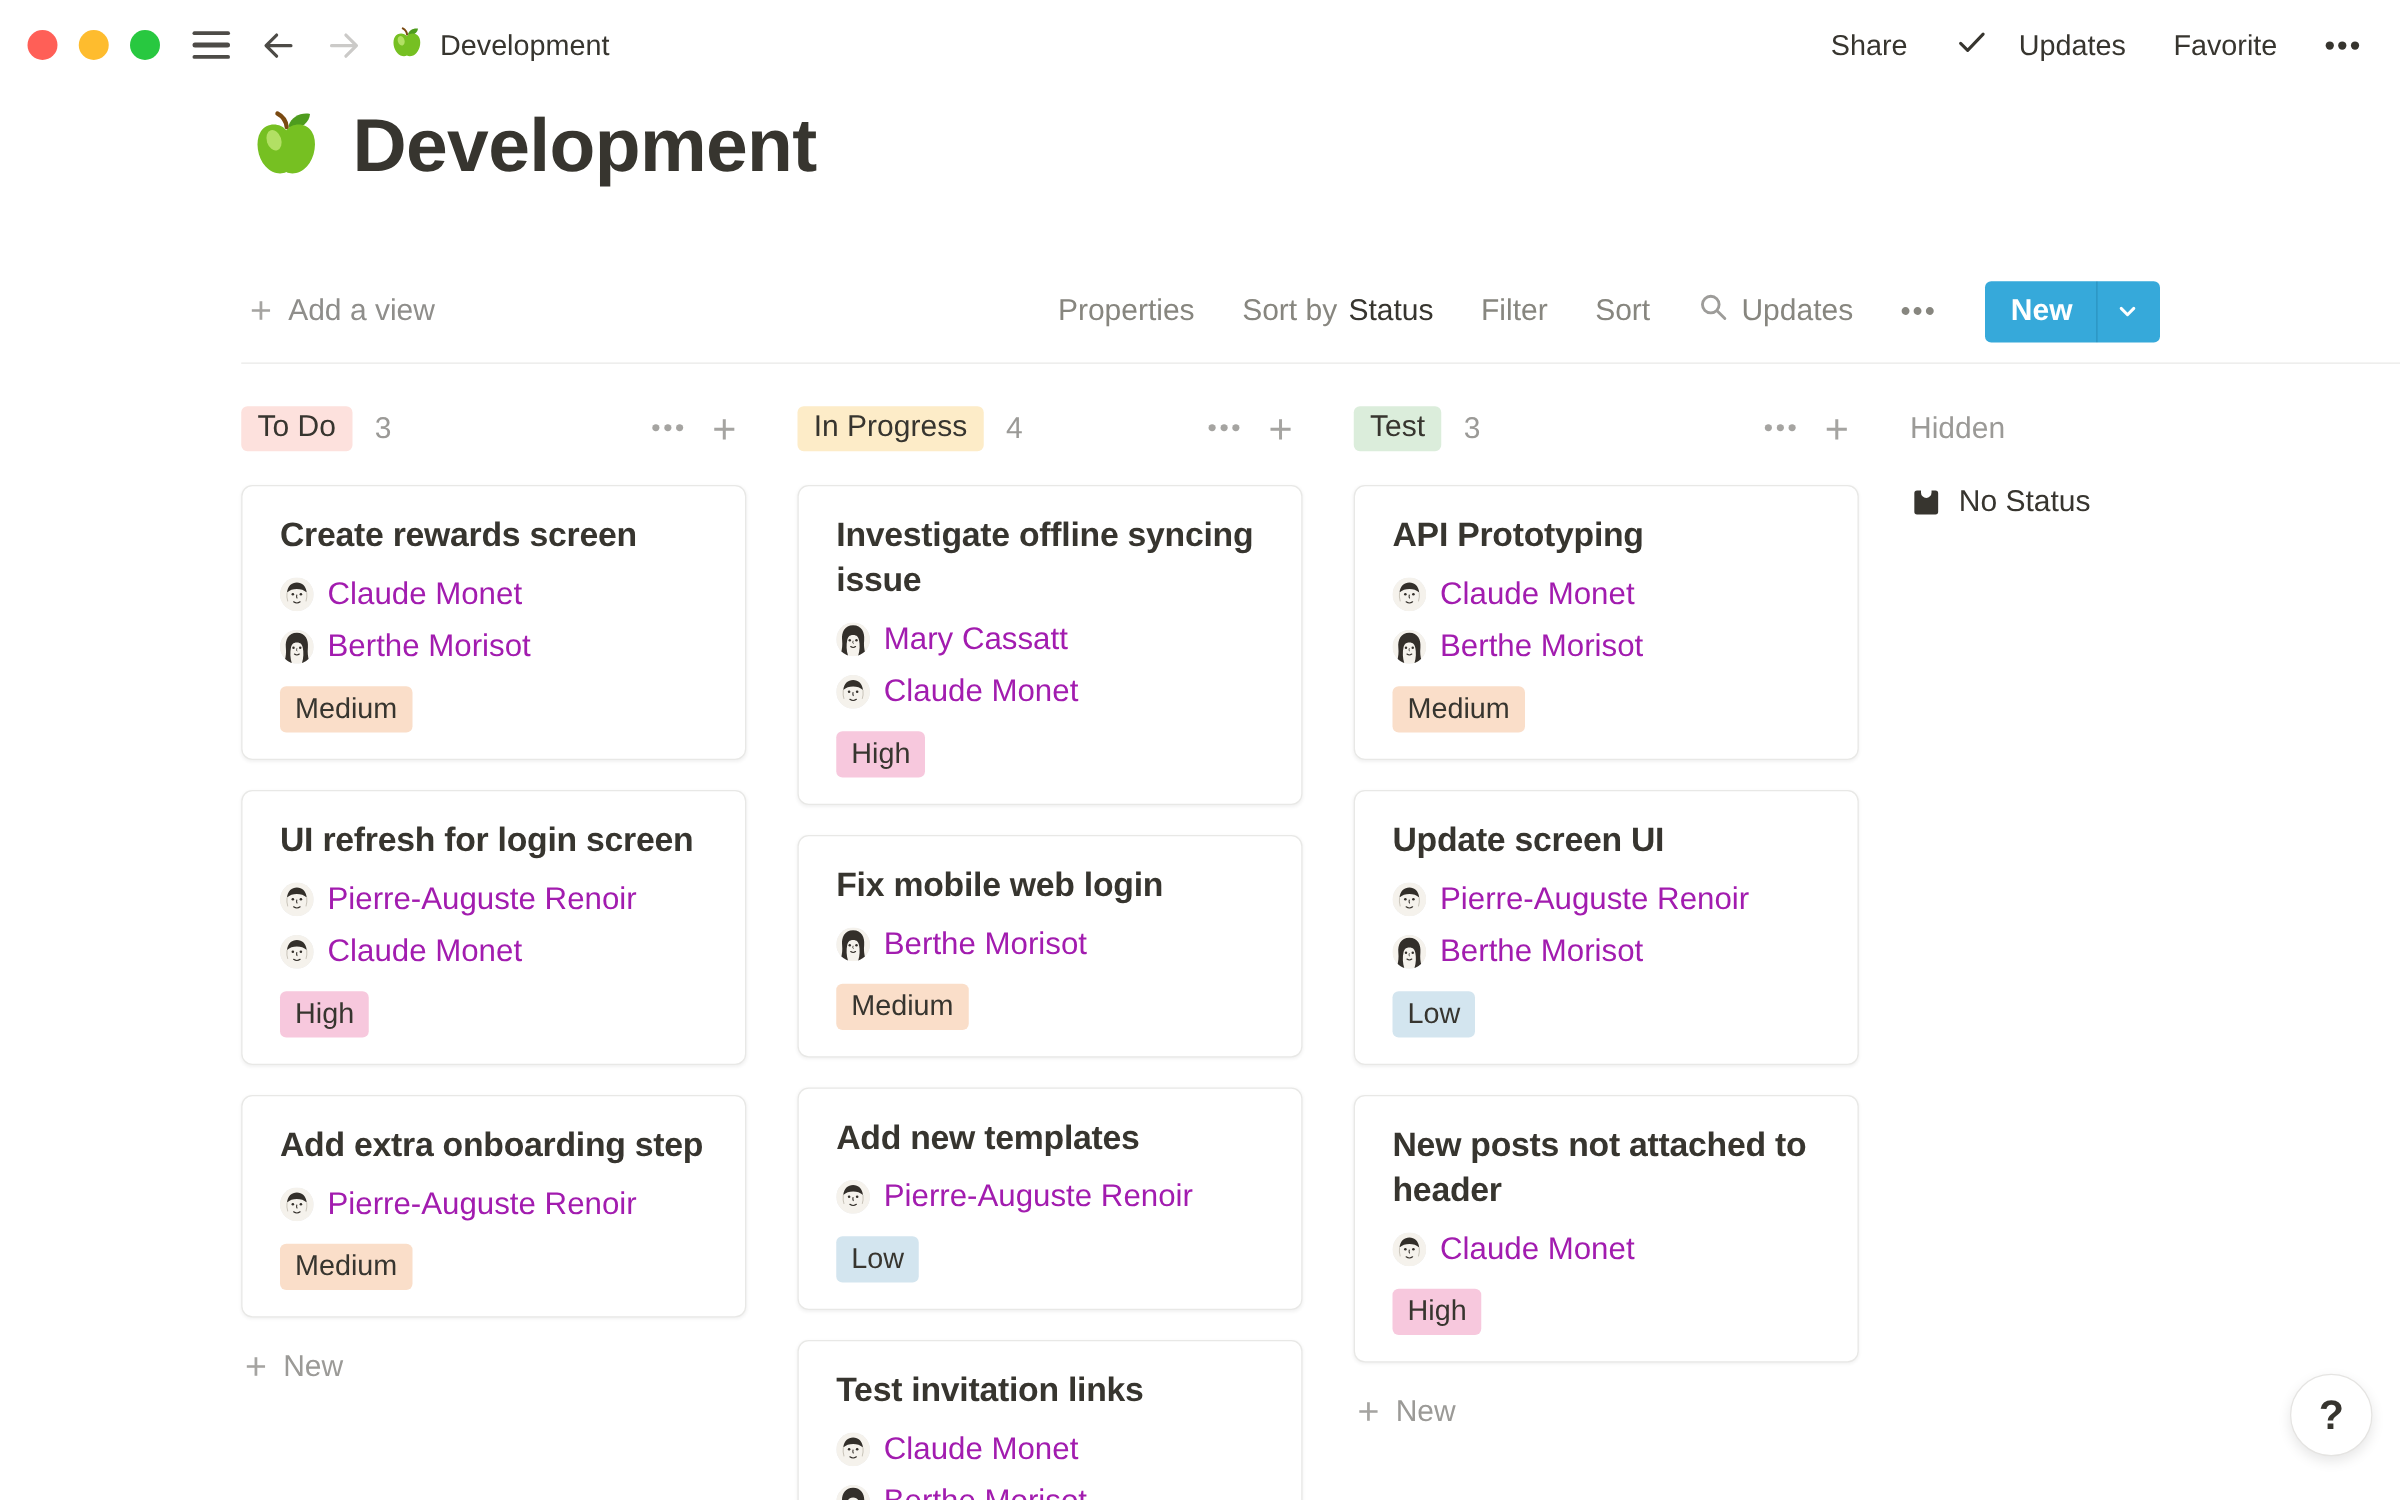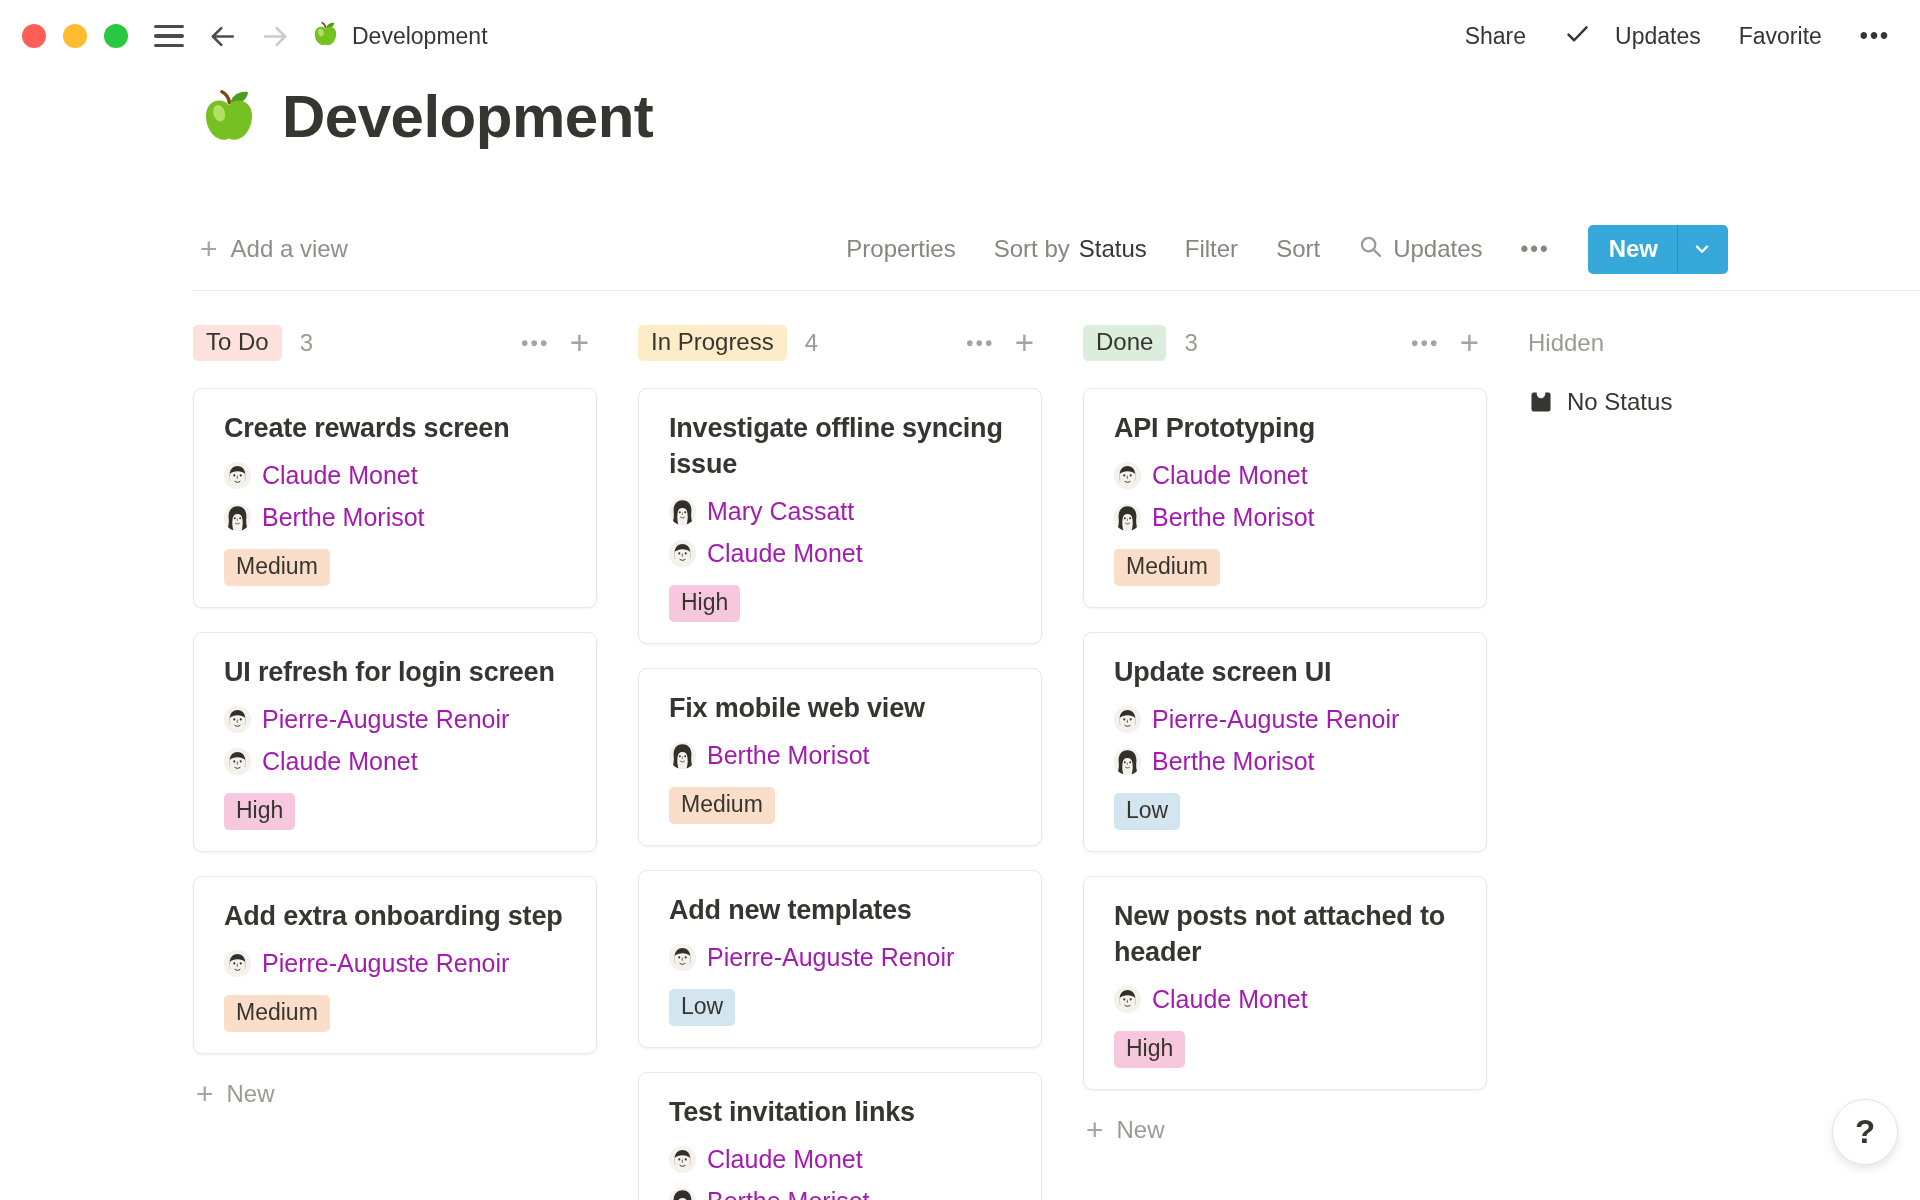--- a/index.html
+++ b/index.html
@@ -301,21 +301,21 @@
     <circle cx="9.9" cy="12.9" r="1" fill="#332F2A"></circle>
                 <circle cx="16.1" cy="12.9" r="1" fill="#332F2A"></circle>
     <path d="M13 13.2 C12.6 14.8 12.4 15.6 13.4 16" stroke="#332F2A" stroke-width="0.8" fill="none"></path>
     <path d="M10.5 18.7 C12.1 19.9 13.9 19.9 15.5 18.7" stroke="#332F2A" stroke-width="0.9" fill="none" stroke-linecap="round"></path>
     <path d="M5.4 11.6 C5.1 14.2 5.3 16.4 6 18.4 M20.6 11.6 C20.9 14.2 20.7 16.4 20 18.4" stroke="#C9C4BA" stroke-width="0.8" fill="none"></path>
   </svg>
             </span>
             <span>Claude Monet</span>
           </span>
         </div><span class="tag" style="background: rgb(247, 200, 221);">High</span></div>
-      <div class="card"><div class="card-title">Fix mobile web view</div><div class="assignees">
+      <div class="card"><div class="card-title">Fix mobile web login</div><div class="assignees">
           <span class="assignee">
             <span class="avatar">
               <svg viewBox="0 0 26 26">
     <circle cx="13" cy="13" r="13" fill="#F5F2EC"></circle>
     <path d="M13 2.2 C6.4 2.2 3.9 7.8 4.5 13.4 C4.9 17.4 4.5 20.6 3.6 23.4 L9.2 26 C7.7 21.2 7.8 17 8.4 13.8 C8.9 11.2 10 9.6 13 9.6 C16 9.6 17.1 11.2 17.6 13.8 C18.2 17 18.3 21.2 16.8 26 L22.4 23.4 C21.5 20.6 21.1 17.4 21.5 13.4 C22.1 7.8 19.6 2.2 13 2.2 Z" fill="#332F2A"></path>
     <circle cx="10.4" cy="13.7" r="0.95" fill="#332F2A"></circle>
                 <circle cx="15.6" cy="13.7" r="0.95" fill="#332F2A"></circle>
     <path d="M13 14.1 C12.7 15.3 12.5 15.9 13.3 16.2" stroke="#332F2A" stroke-width="0.7" fill="none"></path>
     <path d="M11.1 18.5 C12.3 19.4 13.7 19.4 14.9 18.5" stroke="#332F2A" stroke-width="0.8" fill="none" stroke-linecap="round"></path>
   </svg>
@@ -368,21 +368,21 @@
             <span>Berthe Morisot</span>
           </span>
         </div><span class="tag" style="background: rgb(250, 222, 201);">Medium</span></div>
       <div class="newrow">
         <span class="plus">+</span>
         <span>New</span>
       </div>
     </div>
     <div class="column">
       <div class="col-header">
-        <span class="pill" style="background: rgb(219, 237, 219);">Done</span>
+        <span class="pill" style="background: rgb(219, 237, 219);">Test</span>
         <span class="count">3</span>
         <span class="col-icons">
           <span class="hdots">•••</span>
           <span class="hplus">+</span>
         </span>
       </div>
       <div class="card"><div class="card-title">API Prototyping</div><div class="assignees">
           <span class="assignee">
             <span class="avatar">
               <svg viewBox="0 0 26 26">

